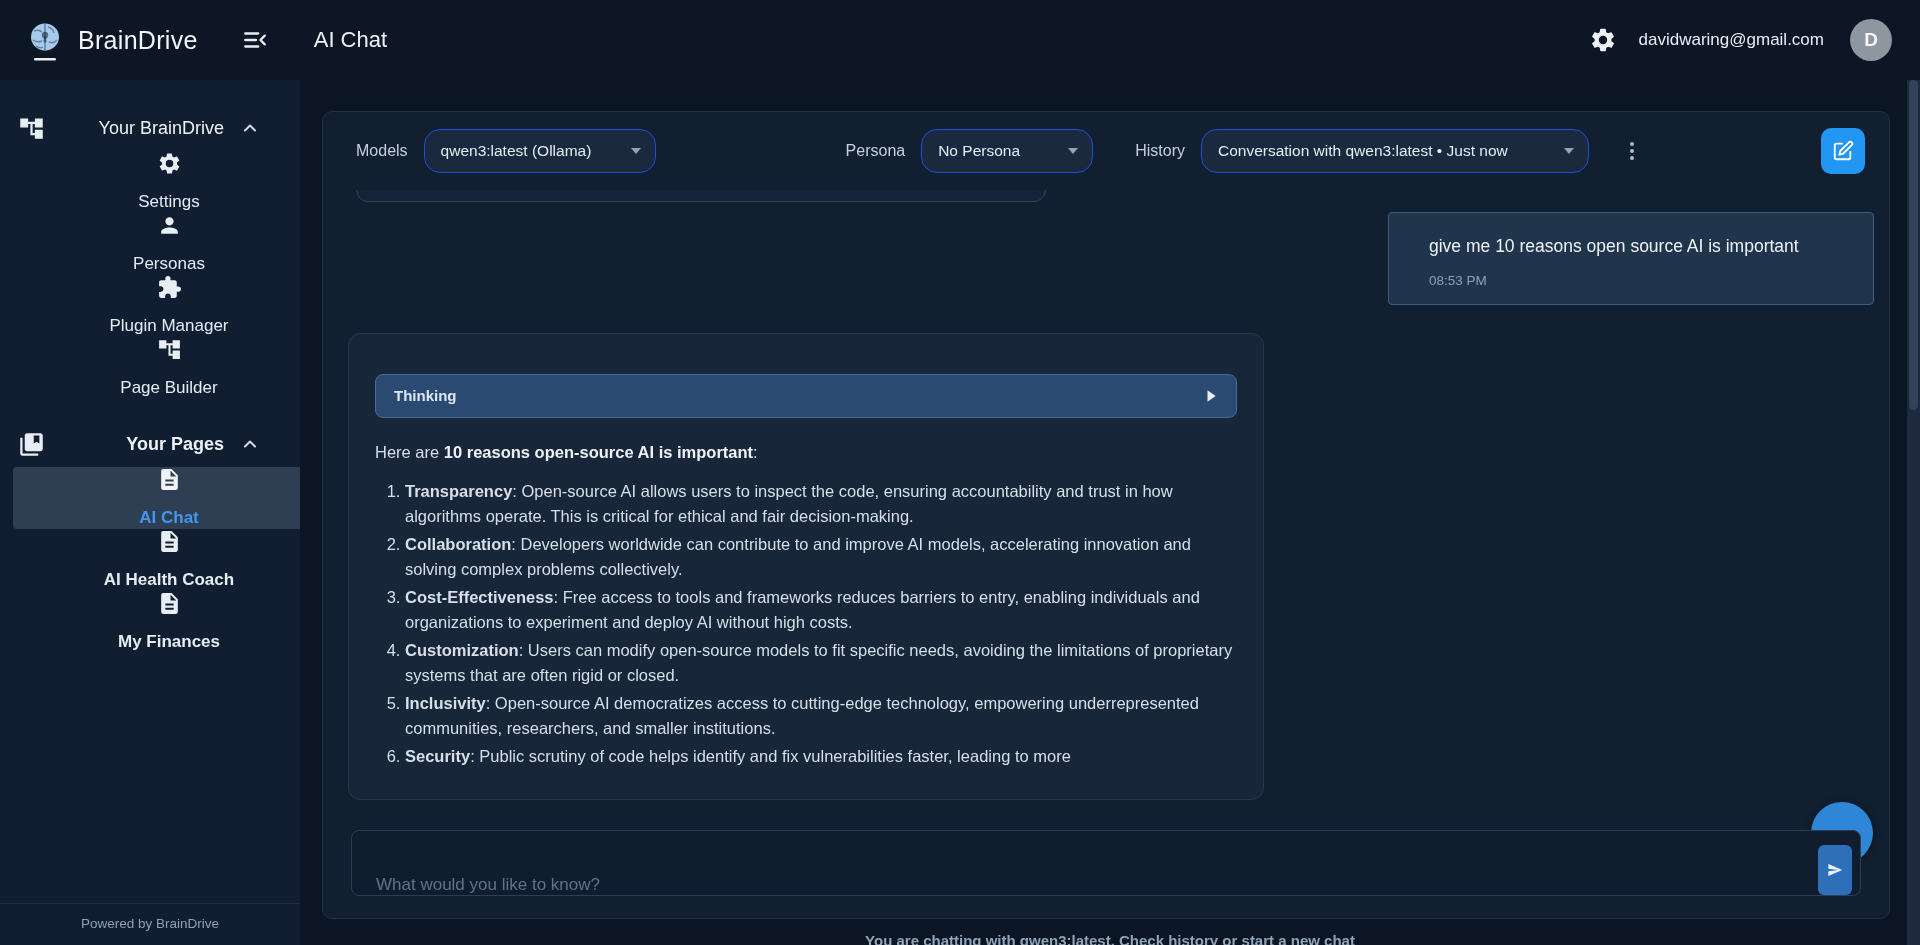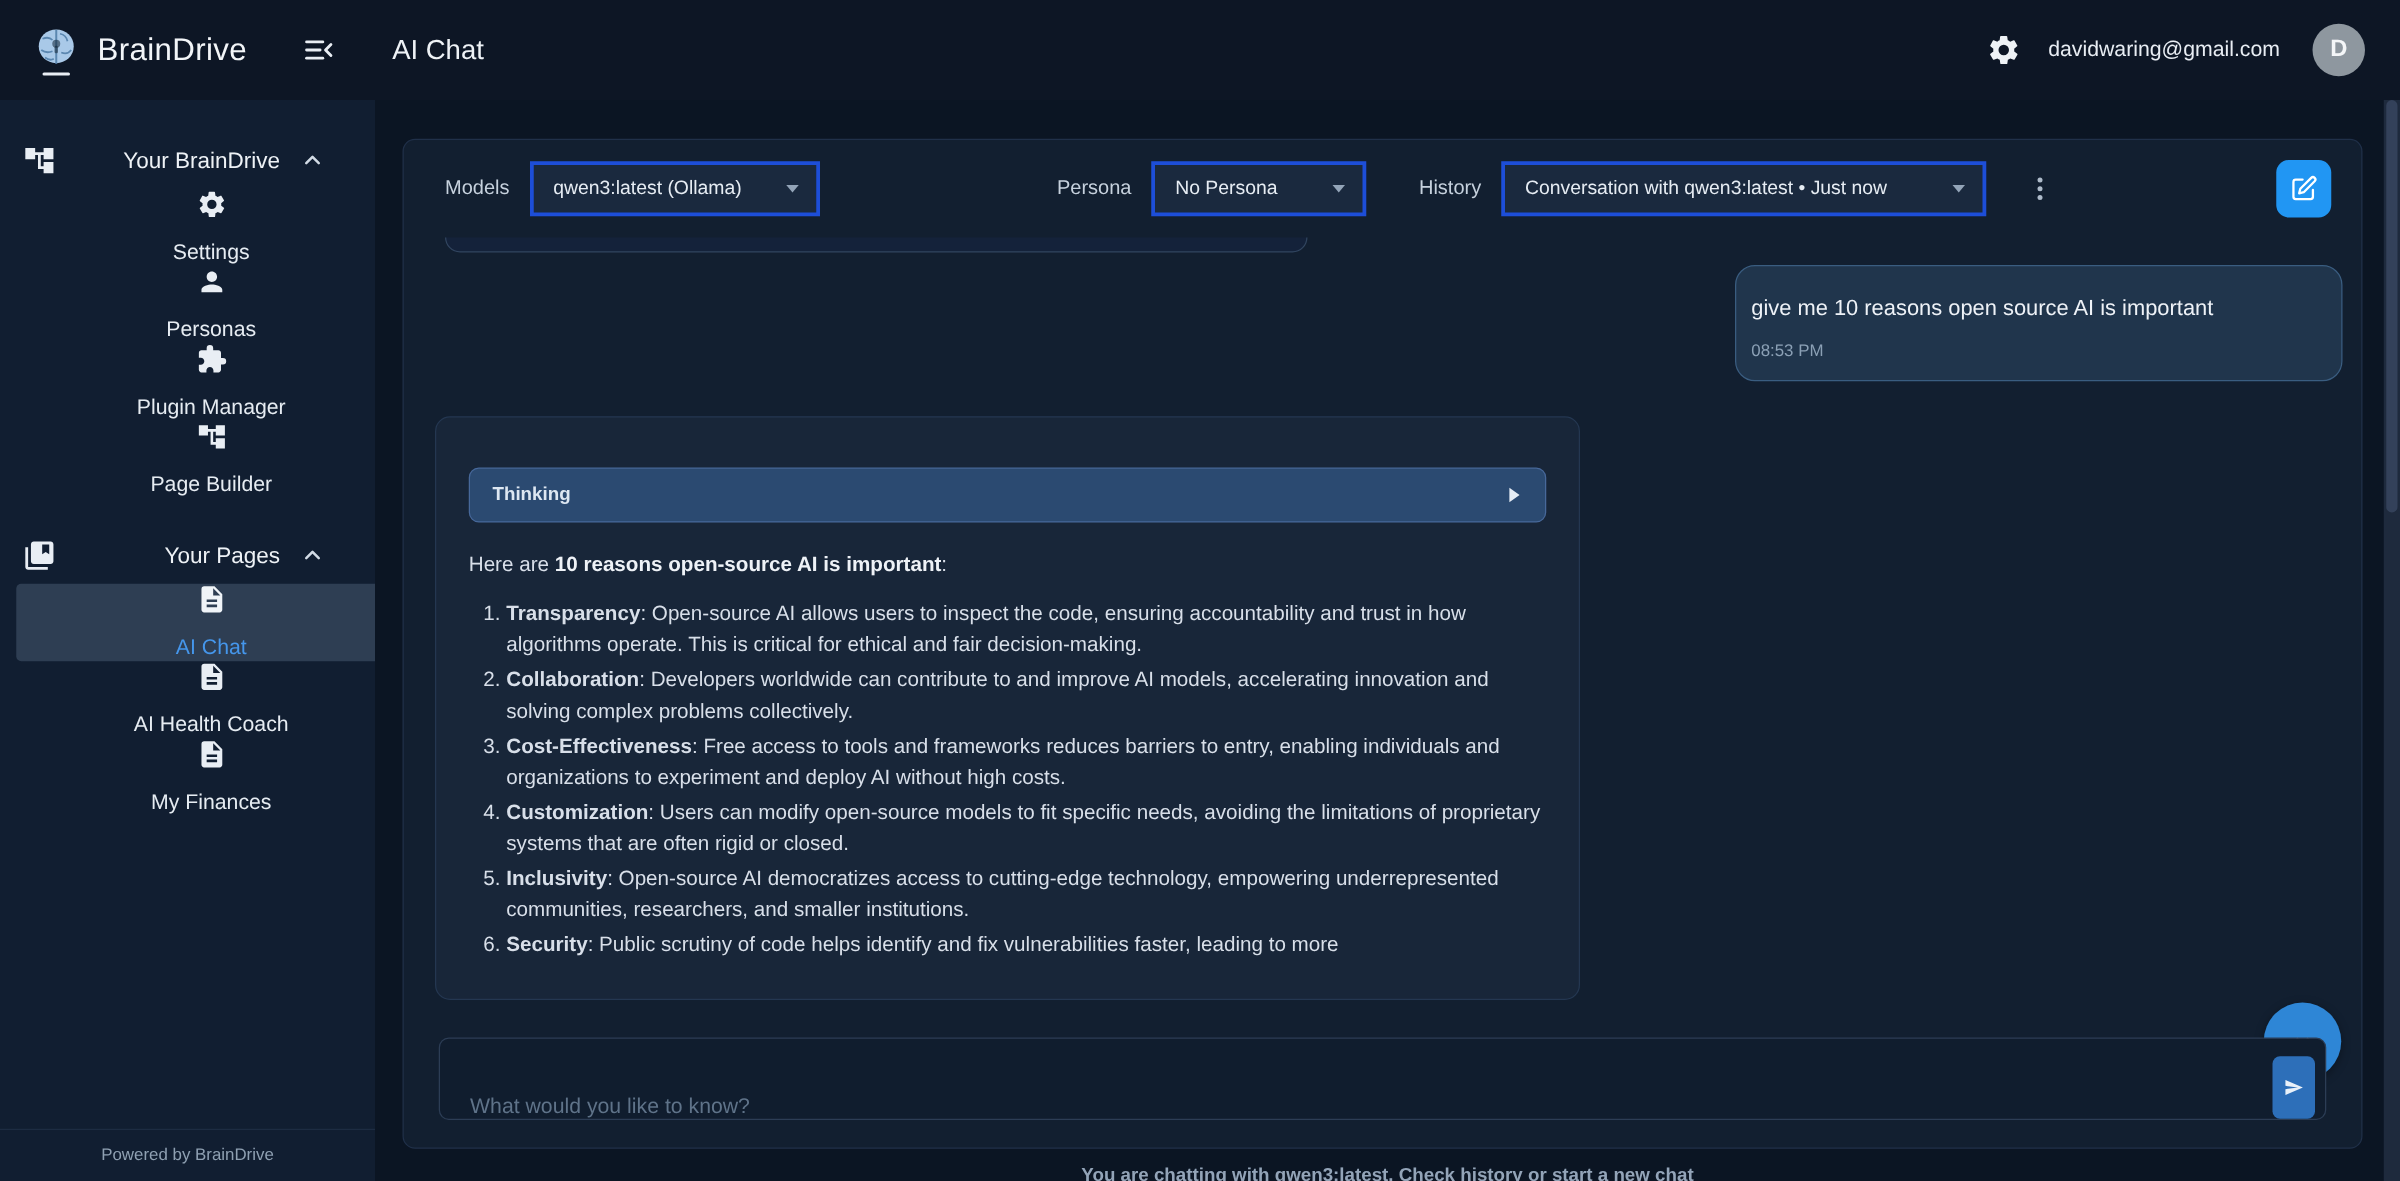--- a/index.html
+++ b/index.html
@@ -19,21 +19,21 @@
   .avatar { width:42px; height:42px; border-radius:50%; background:#8e979f; color:#f4f6f8;
     display:flex; align-items:center; justify-content:center; font-size:19px; font-weight:700; }
 
   
   .body { display:flex; height:865px; }
 
   
   .sidebar { width:300px; background:#111e31; display:flex; flex-direction:column;
     padding-top:25px; position:relative; flex-shrink:0; }
   .section { margin-bottom:6px; }
-  .section + .section { margin-top:16px; }
+  .section + .section { margin-top:16px;font-weight:bold; }
   .section-header { height:46px; display:flex; align-items:center; gap:16px;
     padding:0 40px 0 18px; cursor:pointer; }
   .section-label { font-size:18px; color:#eef2f6; flex:1;text-align:right; }
   .side-item { height:62px; display:flex; align-items:center; gap:16px;
     padding-left:38px; cursor:pointer; color:#e6ecf2; font-size:17px;flex-direction:column; }
   .side-item.selected { background:#2e3e53; margin-left:13px; padding-left:25px;
     border-radius:4px 0 0 4px; color:#4596eb; }
   .side-item.selected .item-label { color:#4596eb; }
   .sidebar-footer { margin-top:auto; border-top:1px solid #1d2c42; padding:12px 12px 14px;
     text-align:center; font-size:13.5px; color:#8fa0b2; }
@@ -42,39 +42,39 @@
   .icon svg { display:block; }
 
   
   .main { flex:1; background:#0b1523; position:relative; padding:31px 30px 25px 22px; }
   .panel { width:100%; height:808px; background:#121f30; border:1px solid #203049;
     border-radius:10px; display:flex; flex-direction:column; position:relative; overflow:hidden; }
 
   
   .toolbar { height:78px; display:flex; align-items:center; padding:0 24px 0 33px; flex-shrink:0; }
   .tb-label { font-size:16px; color:#c6d1dd; margin-right:16px; }
-  .dropdown { height:44px; background:#1a293e; border:3px solid #1d4ed8; border-radius:0;
+  .dropdown { height:44px; background:#1a293e; border:1px solid #1d4ed8; border-radius:16px;
     display:flex; align-items:center; padding:0 14px 0 16px; cursor:pointer; gap:10px; }
   .dd-value { font-size:15.5px; color:#e6ecf3; white-space:nowrap; overflow:hidden; flex:1; }
   .caret { width:0; height:0; border-left:5px solid transparent; border-right:5px solid transparent;
     border-top:6px solid #93a4b8; flex-shrink:0; }
   .dd-models { width:232px; margin-right:190px; }
   .dd-persona { width:172px; margin-right:42px; }
   .dd-history { width:388px; }
   .kebab { margin-left:28px; cursor:pointer; padding:6px; display:flex; }
   .newchat-btn { margin-left:auto; width:44px; height:46px; background:#2196f3; border:none;
     border-radius:10px; display:flex; align-items:center; justify-content:center; cursor:pointer; }
 
   
   .chat-area { flex:1; position:relative; overflow:hidden; padding:0 15px 0 25px; }
   .ghost-bubble { width:690px; height:38px; margin:-26px 0 0 8px; background:#14223a;
     border:1px solid #31455f; border-radius:12px; }
   .msg-user { display:flex; justify-content:flex-end; margin-top:10px; }
-  .user-bubble { width:486px; background:#20354c; border:1px solid #3a5d80; border-radius:16px;
-    padding:22px 12px 16px; }
+  .user-bubble { width:486px; background:#20354c; border:1px solid #3a5d80; border-radius:4px;
+    padding:22px 40px 16px; }
   .user-text { font-size:17.5px; color:#eef2f7; line-height:1.35; }
   .user-time { font-size:13.5px; color:#8ba0b5; margin-top:14px; }
 
   .assist-bubble { width:916px; margin-top:28px; background:#182639; border:1px solid #243751;
     border-radius:12px; padding:40px 26px 26px; }
   .thinking-bar { height:44px; background:#2b4a71; border:1px solid #47689a; border-radius:8px;
     display:flex; align-items:center; padding:0 18px; cursor:pointer; }
   .thinking-label { font-size:15px; font-weight:700; color:#dde7f2; flex:1; }
   .assist-text { font-size:16.5px; line-height:1.52; color:#d8dfe9; margin-top:22px; }
   .assist-text strong { color:#eef2f7; }

